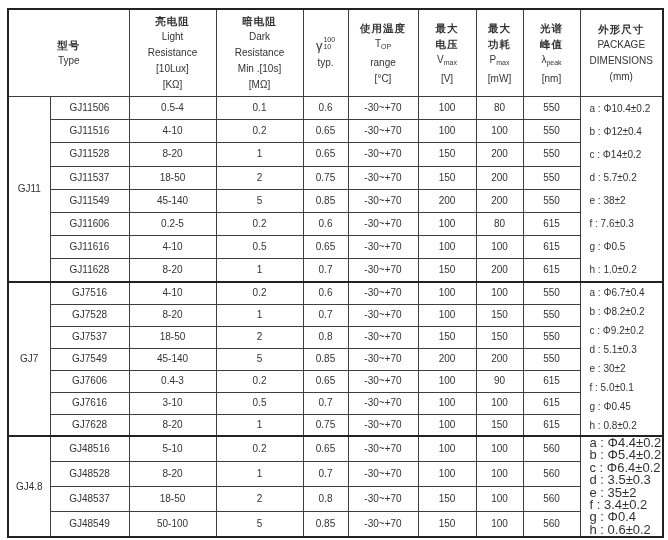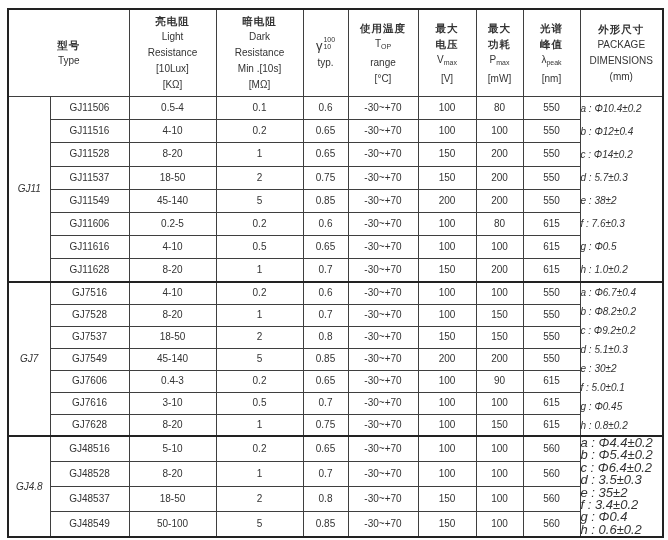--- a/index.html
+++ b/index.html
@@ -22,22 +22,22 @@
     font-size:10px; line-height:1.2;
     overflow:hidden; white-space:nowrap;
   }
   .spec thead th { height:86px; font-weight:normal; }
   .hline { line-height:16px; }
   .zh { font-weight:bold; font-size:10.5px; letter-spacing:1px; }
   tr.gj11-row  { height:23px; }
   tr.gj7-row   { height:22px; }
   tr.gj48-row  { height:25px; }
   tr.group-start td { border-top:2px solid #222222;margin-left:24px; }
-  td.group-cell { font-size:10px;font-style:italic; }
-  td.pkg { text-align:left; vertical-align:middle;font-style:italic; }
+  td.group-cell { font-size:10px; }
+  td.pkg { text-align:left; padding-left:9px; vertical-align:middle; }
   .pkg-line-11 { line-height:23px; font-size:10px; }
   .pkg-line-7  { line-height:19px; font-size:10px; }
   .pkg-line-48 { line-height:12.4px; font-size:13px; }
   sub.small { font-size:7px; vertical-align:-2px; }
   .gamma-sym { font-size:13px; }
   .gstack { display:inline-block; font-size:7px; line-height:7px; text-align:left; vertical-align:1px; margin-left:1px; }
   .gstack span { display:block; }
 </style>
 </head>
 <body>
@@ -121,21 +121,21 @@
         <td>0.1</td>
         <td>0.6</td>
         <td>-30~+70</td>
         <td>100</td>
         <td>80</td>
         <td>550</td>
         <td class="pkg" rowspan="8">
           <div class="pkg-line-11">a : Φ10.4±0.2</div>
           <div class="pkg-line-11">b : Φ12±0.4</div>
           <div class="pkg-line-11">c : Φ14±0.2</div>
-          <div class="pkg-line-11">d : 5.7±0.3</div>
+          <div class="pkg-line-11">d : 5.7±0.2</div>
           <div class="pkg-line-11">e : 38±2</div>
           <div class="pkg-line-11">f : 7.6±0.3</div>
           <div class="pkg-line-11">g : Φ0.5</div>
           <div class="pkg-line-11">h : 1.0±0.2</div>
         </td>
       </tr>
       <tr class="gj11-row">
         <td>GJ11516</td>
         <td>4-10</td>
         <td>0.2</td>

